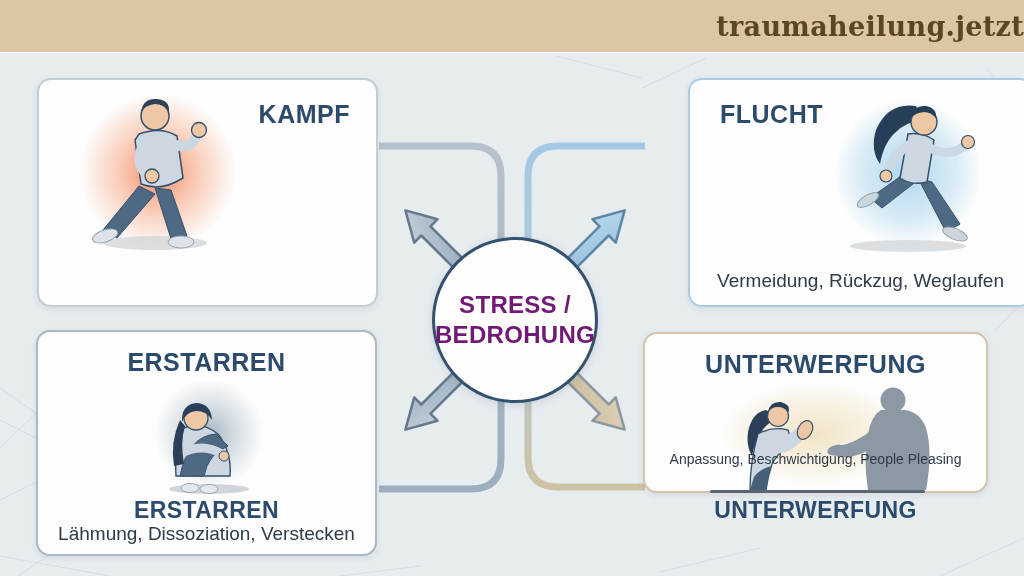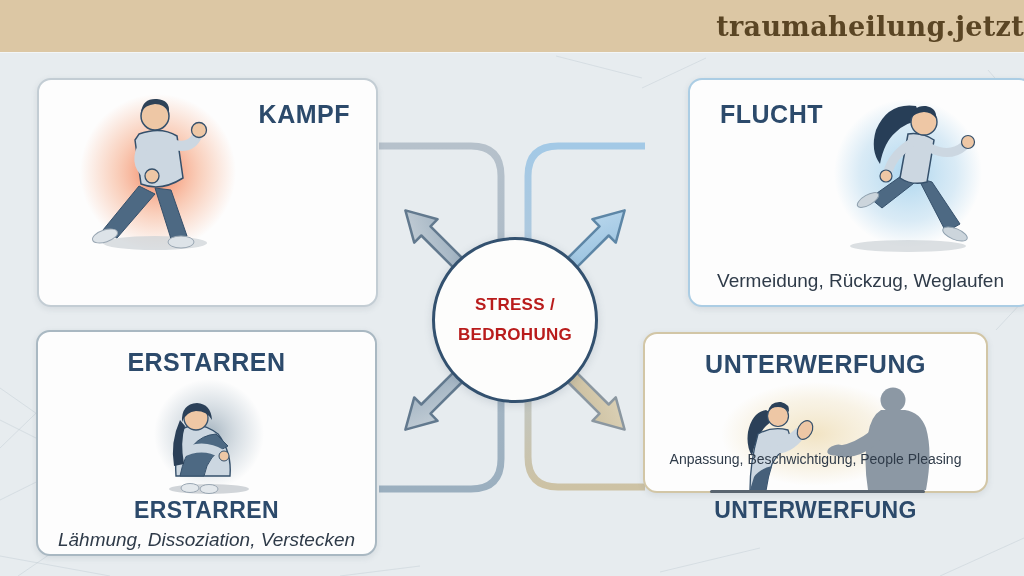--- a/index.html
+++ b/index.html
@@ -25,36 +25,36 @@
   .card-erstarren{left:36px;top:330px;width:341px;height:226px;border:2px solid #a9b8c2;}
   .card-unterwerfung{left:643px;top:332px;width:345px;height:161px;border:2px solid #d2c6a6;}
 
   .card-title{position:absolute;font-weight:700;font-size:25px;color:#2c4a6b;letter-spacing:.5px;}
   .title-kampf{right:26px;top:20px;}
   .title-flucht{left:30px;top:20px;}
   .title-center{left:0;right:0;top:16px;text-align:center;}
 
   .card-caption{position:absolute;left:0;right:0;text-align:center;font-size:19px;color:#2f3b49;}
   .caption-top{bottom:13px;}
-  .caption-bottom{bottom:3px;font-style:italic;}
+  .caption-bottom{bottom:9px;}
   .caption-tight{font-size:14px;bottom:24px;}
 
   .card-label{position:absolute;left:0;right:0;text-align:center;font-weight:800;font-size:23px;
               color:#2c4a6b;letter-spacing:.4px;}
   .label-erstarren{top:165px;}
   .label-unterwerfung{top:163px;}
 
   .illus{position:absolute;}
 
   
   .center-circle{position:absolute;left:432px;top:237px;width:166px;height:166px;border-radius:50%;
                  background:#fdfdfc;border:3px solid #33516f;z-index:4;display:flex;flex-direction:column;
                  align-items:center;justify-content:center;box-sizing:border-box;
                  box-shadow:0 2px 8px rgba(70,90,110,.18);}
-  .center-text{font-weight:800;font-size:17px;line-height:30px;color:#b91c1c;text-align:right;letter-spacing:.3px;}
+  .center-text{font-weight:800;font-size:24px;line-height:30px;color:#701a75;text-align:right;letter-spacing:.3px;}
 </style>
 </head>
 <body>
 
 <div class="stage">
 
   <svg class="mesh-layer" width="1024" height="576">
     <g stroke="#a9b8c3" stroke-width="1" opacity="0.28" fill="none">
       <path d="M 0 420 L 120 480 M 0 500 L 125 438 M 18 576 L 132 498 M 0 556 L 110 576 M 62 388 L 0 448 M 0 388 L 60 430"></path>
       <path d="M 988 70 L 1024 112 M 1024 78 L 985 142 M 990 204 L 1024 162 M 996 330 L 1024 300"></path>

